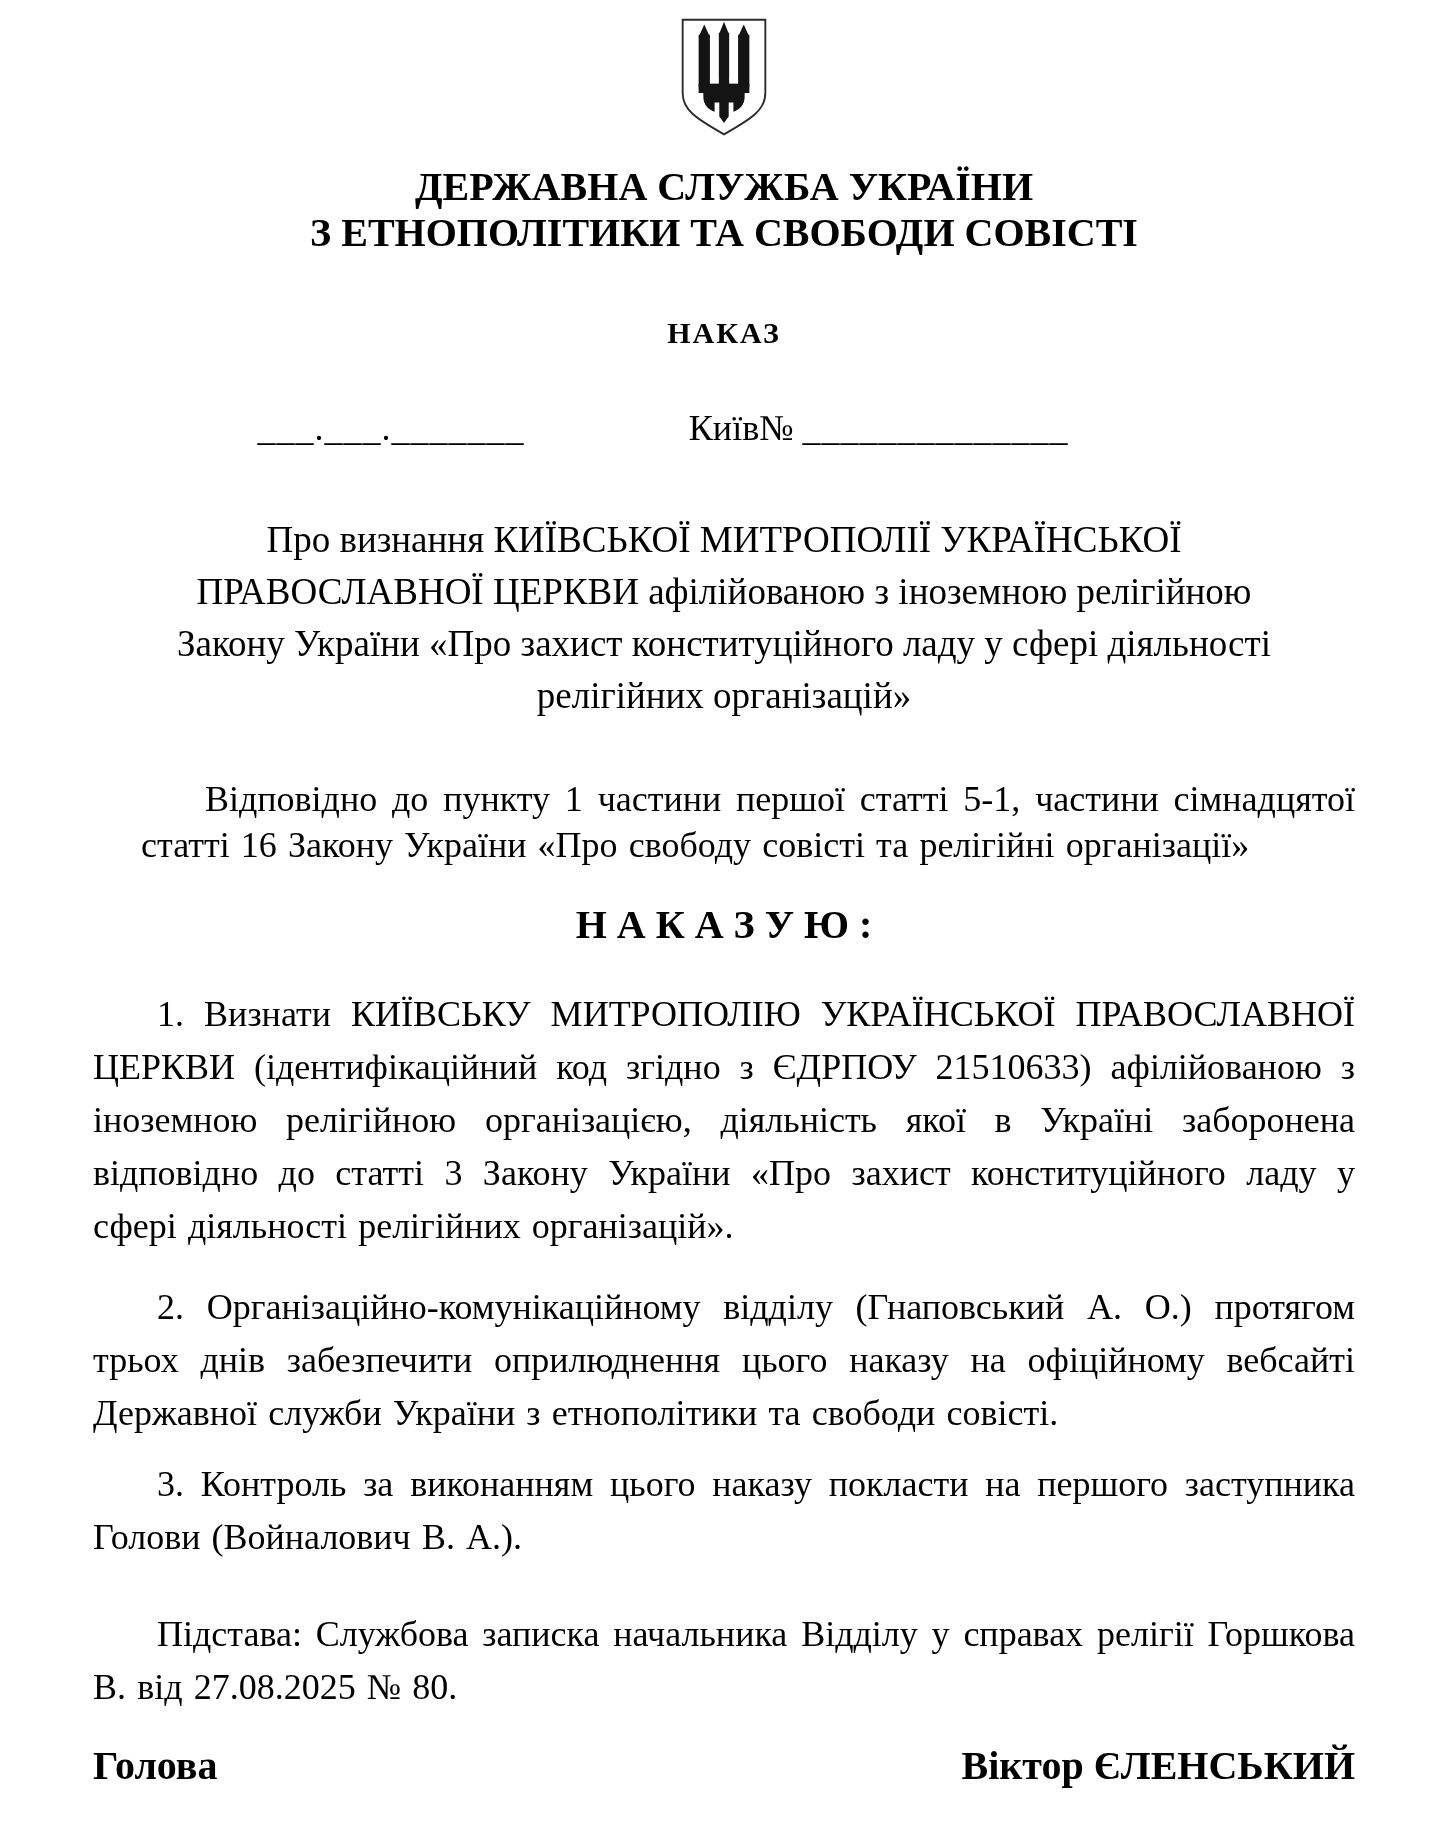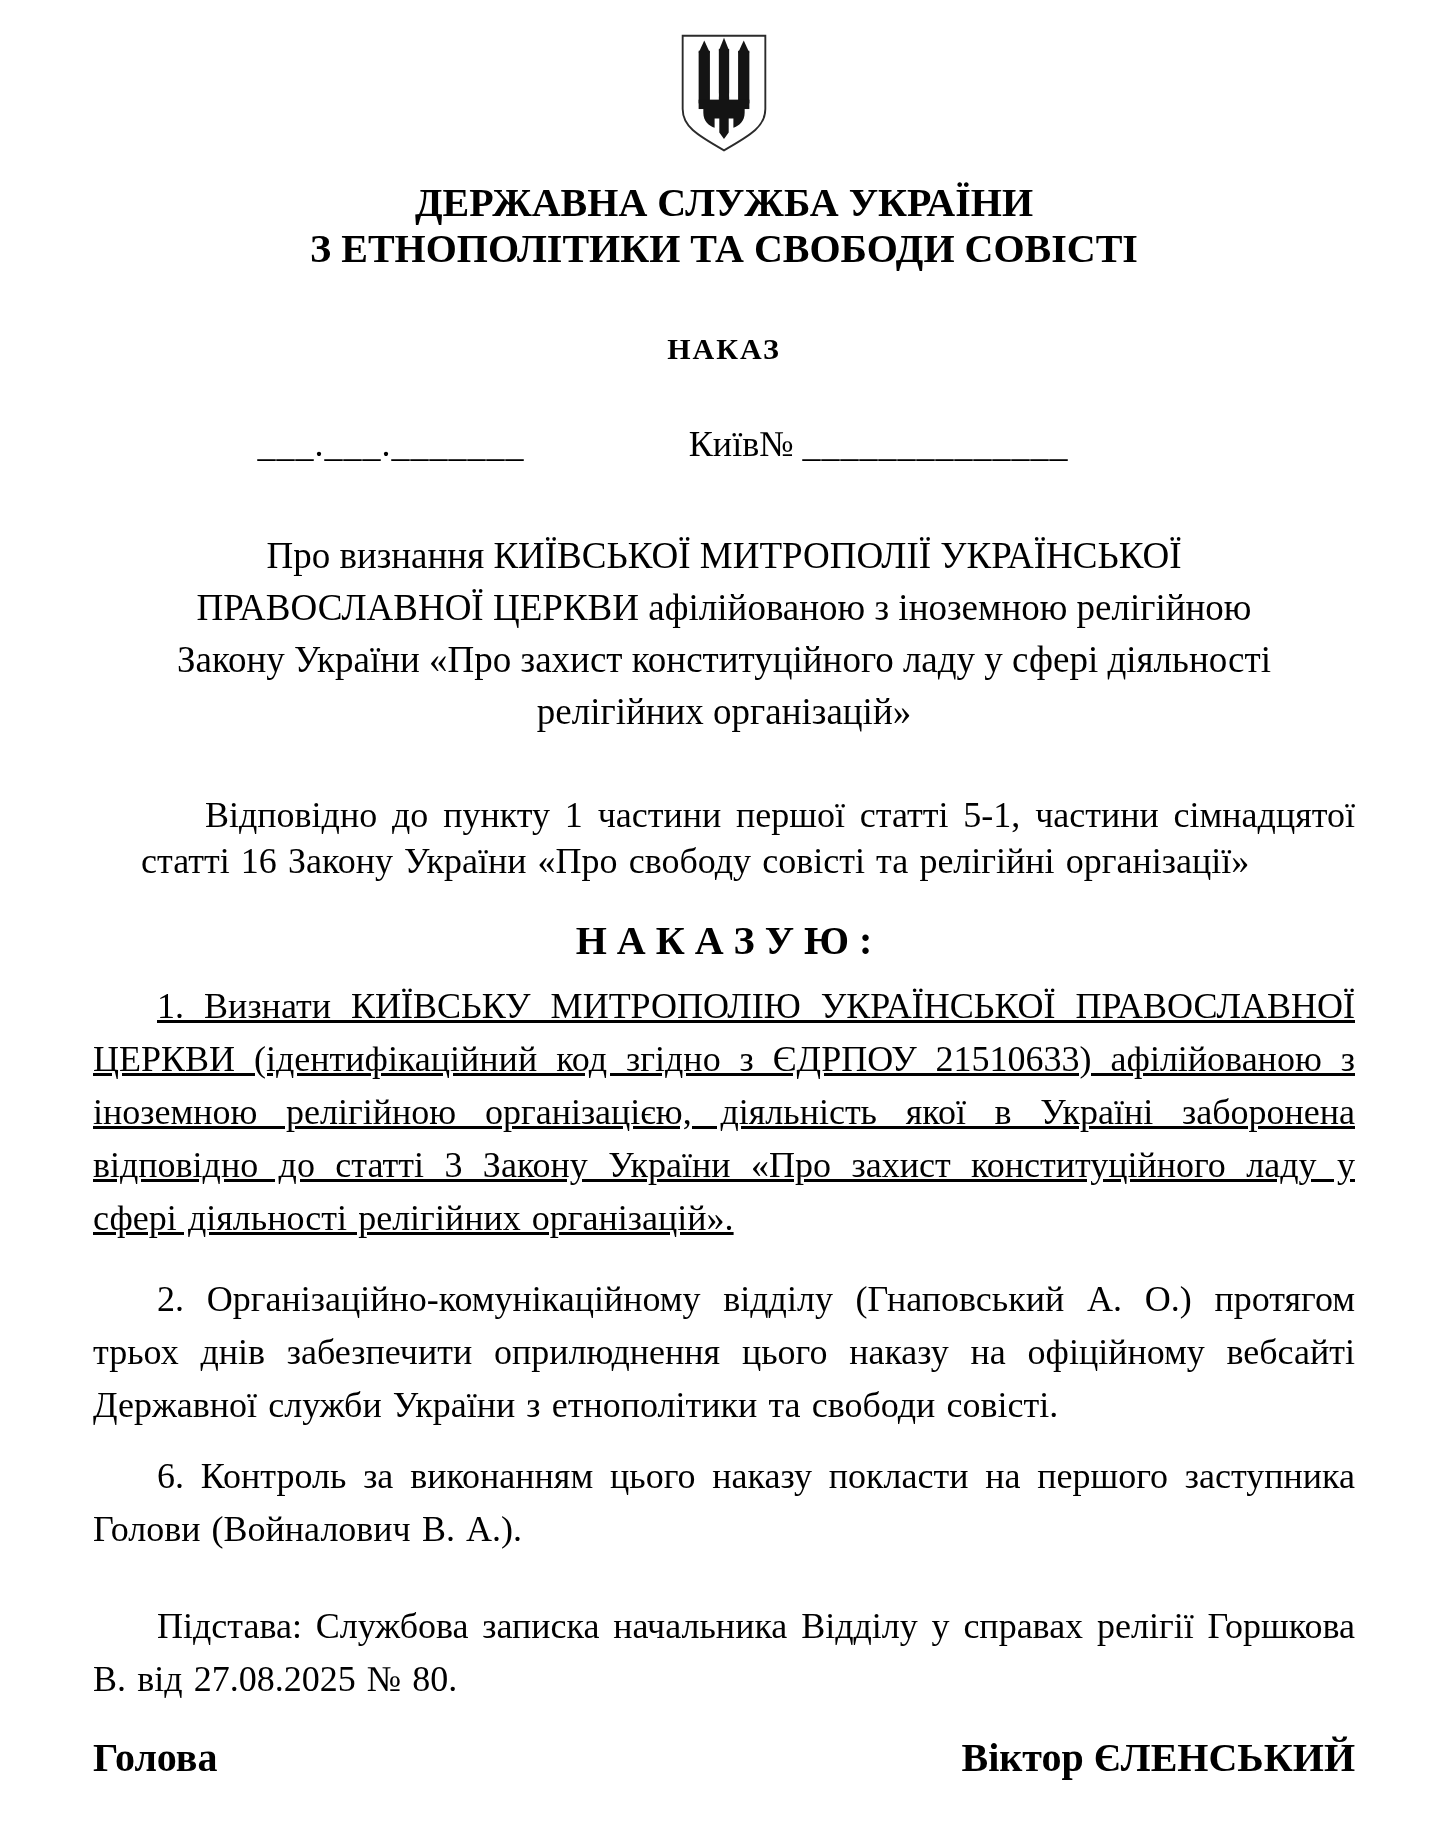--- a/index.html
+++ b/index.html
@@ -9,21 +9,21 @@
   }
   .page {
     position: relative;
     width: 1448px;
     height: 1828px;
     margin: 0 auto;
     background: #ffffff;
     color: #000000;
     font-family: "Liberation Serif", "DejaVu Serif", serif;
     box-sizing: border-box;
-    padding: 16px 93px;
+    padding: 0 93px;
     overflow: hidden;
   }
   .emblem {
     display: block;
     margin: 16px auto 0;
     width: 96px;
     height: 124px;
   }
   .org-name {
     margin-top: 24px;
@@ -76,21 +76,21 @@
   .order-verb {
     margin: 34px 0 0;
     font-weight: bold;
     font-size: 40px;
     line-height: 46px;
     text-align: center;
   }
   .order-item {
     line-height: 53px;
   }
-  .item-1 { margin-top: 16px; text-decoration: underline; }
+  .item-1 { margin-top: 40px; }
   .item-2 { margin-top: 28px; }
   .item-3 { margin-top: 18px; }
   .basis {
     margin-top: 44px;
     line-height: 53px;
   }
   .signature-row {
     margin-top: 28px;
     display: flex;
     justify-content: space-between;
@@ -142,21 +142,21 @@
     <div class="title-line">Закону України «Про захист конституційного ладу у сфері діяльності</div>
     <div class="title-line">релігійних організацій»</div>
   </div>
 
   <p class="para preamble">Відповідно до пункту 1 частини першої статті 5-1, частини сімнадцятої статті 16 Закону України «Про свободу совісті та релігійні організації»</p>
 
   <p class="order-verb">Н А К А З У Ю :</p>
 
   <p class="para order-item item-1">1. Визнати КИЇВСЬКУ МИТРОПОЛІЮ УКРАЇНСЬКОЇ ПРАВОСЛАВНОЇ ЦЕРКВИ (ідентифікаційний код згідно з ЄДРПОУ 21510633) афілійованою з іноземною релігійною організацією, діяльність якої в Україні заборонена відповідно до статті 3 Закону України «Про захист конституційного ладу у сфері діяльності релігійних організацій».</p>
   <p class="para order-item item-2">2. Організаційно-комунікаційному відділу (Гнаповський А. О.) протягом трьох днів забезпечити оприлюднення цього наказу на офіційному вебсайті Державної служби України з етнополітики та свободи совісті.</p>
-  <p class="para order-item item-3">6. Контроль за виконанням цього наказу покласти на першого заступника Голови (Войналович В. А.).</p>
+  <p class="para order-item item-3">3. Контроль за виконанням цього наказу покласти на першого заступника Голови (Войналович В. А.).</p>
 
   <p class="para basis">Підстава: Службова записка начальника Відділу у справах релігії Горшкова В. від 27.08.2025 № 80.</p>
 
   <div class="signature-row">
     <span>Голова</span>
     <span>Віктор ЄЛЕНСЬКИЙ</span>
   </div>
 
 </div>
 

